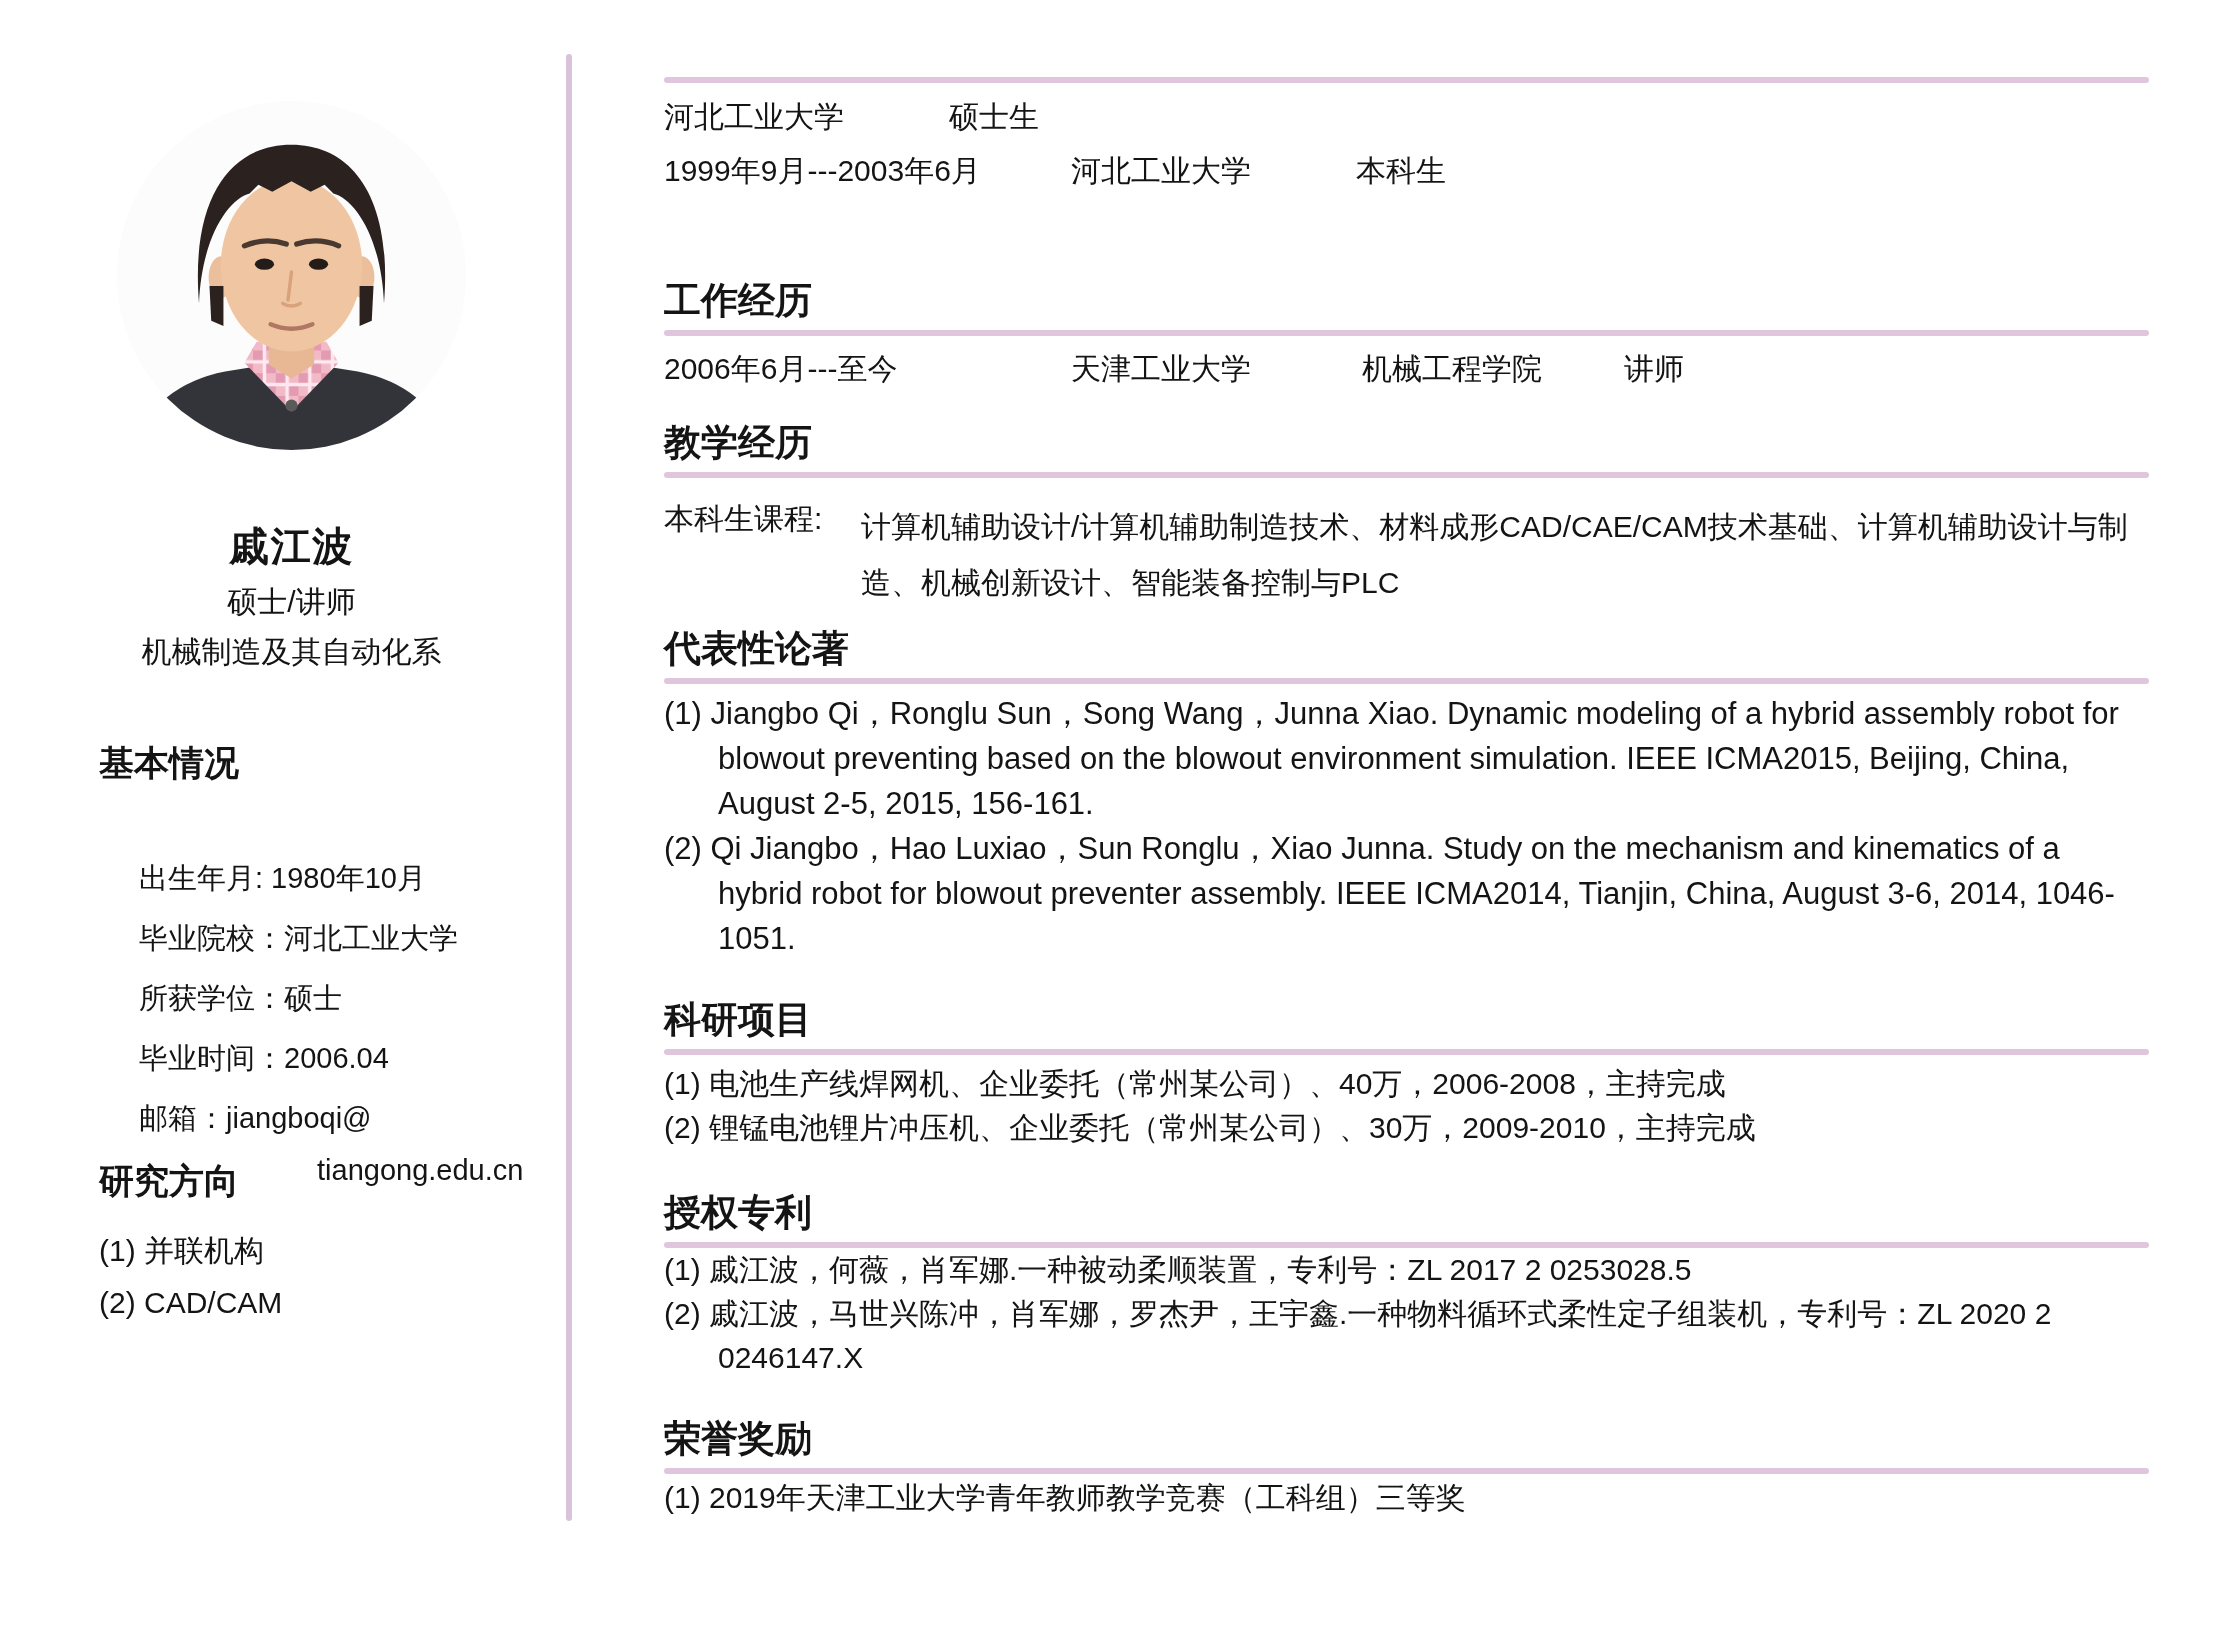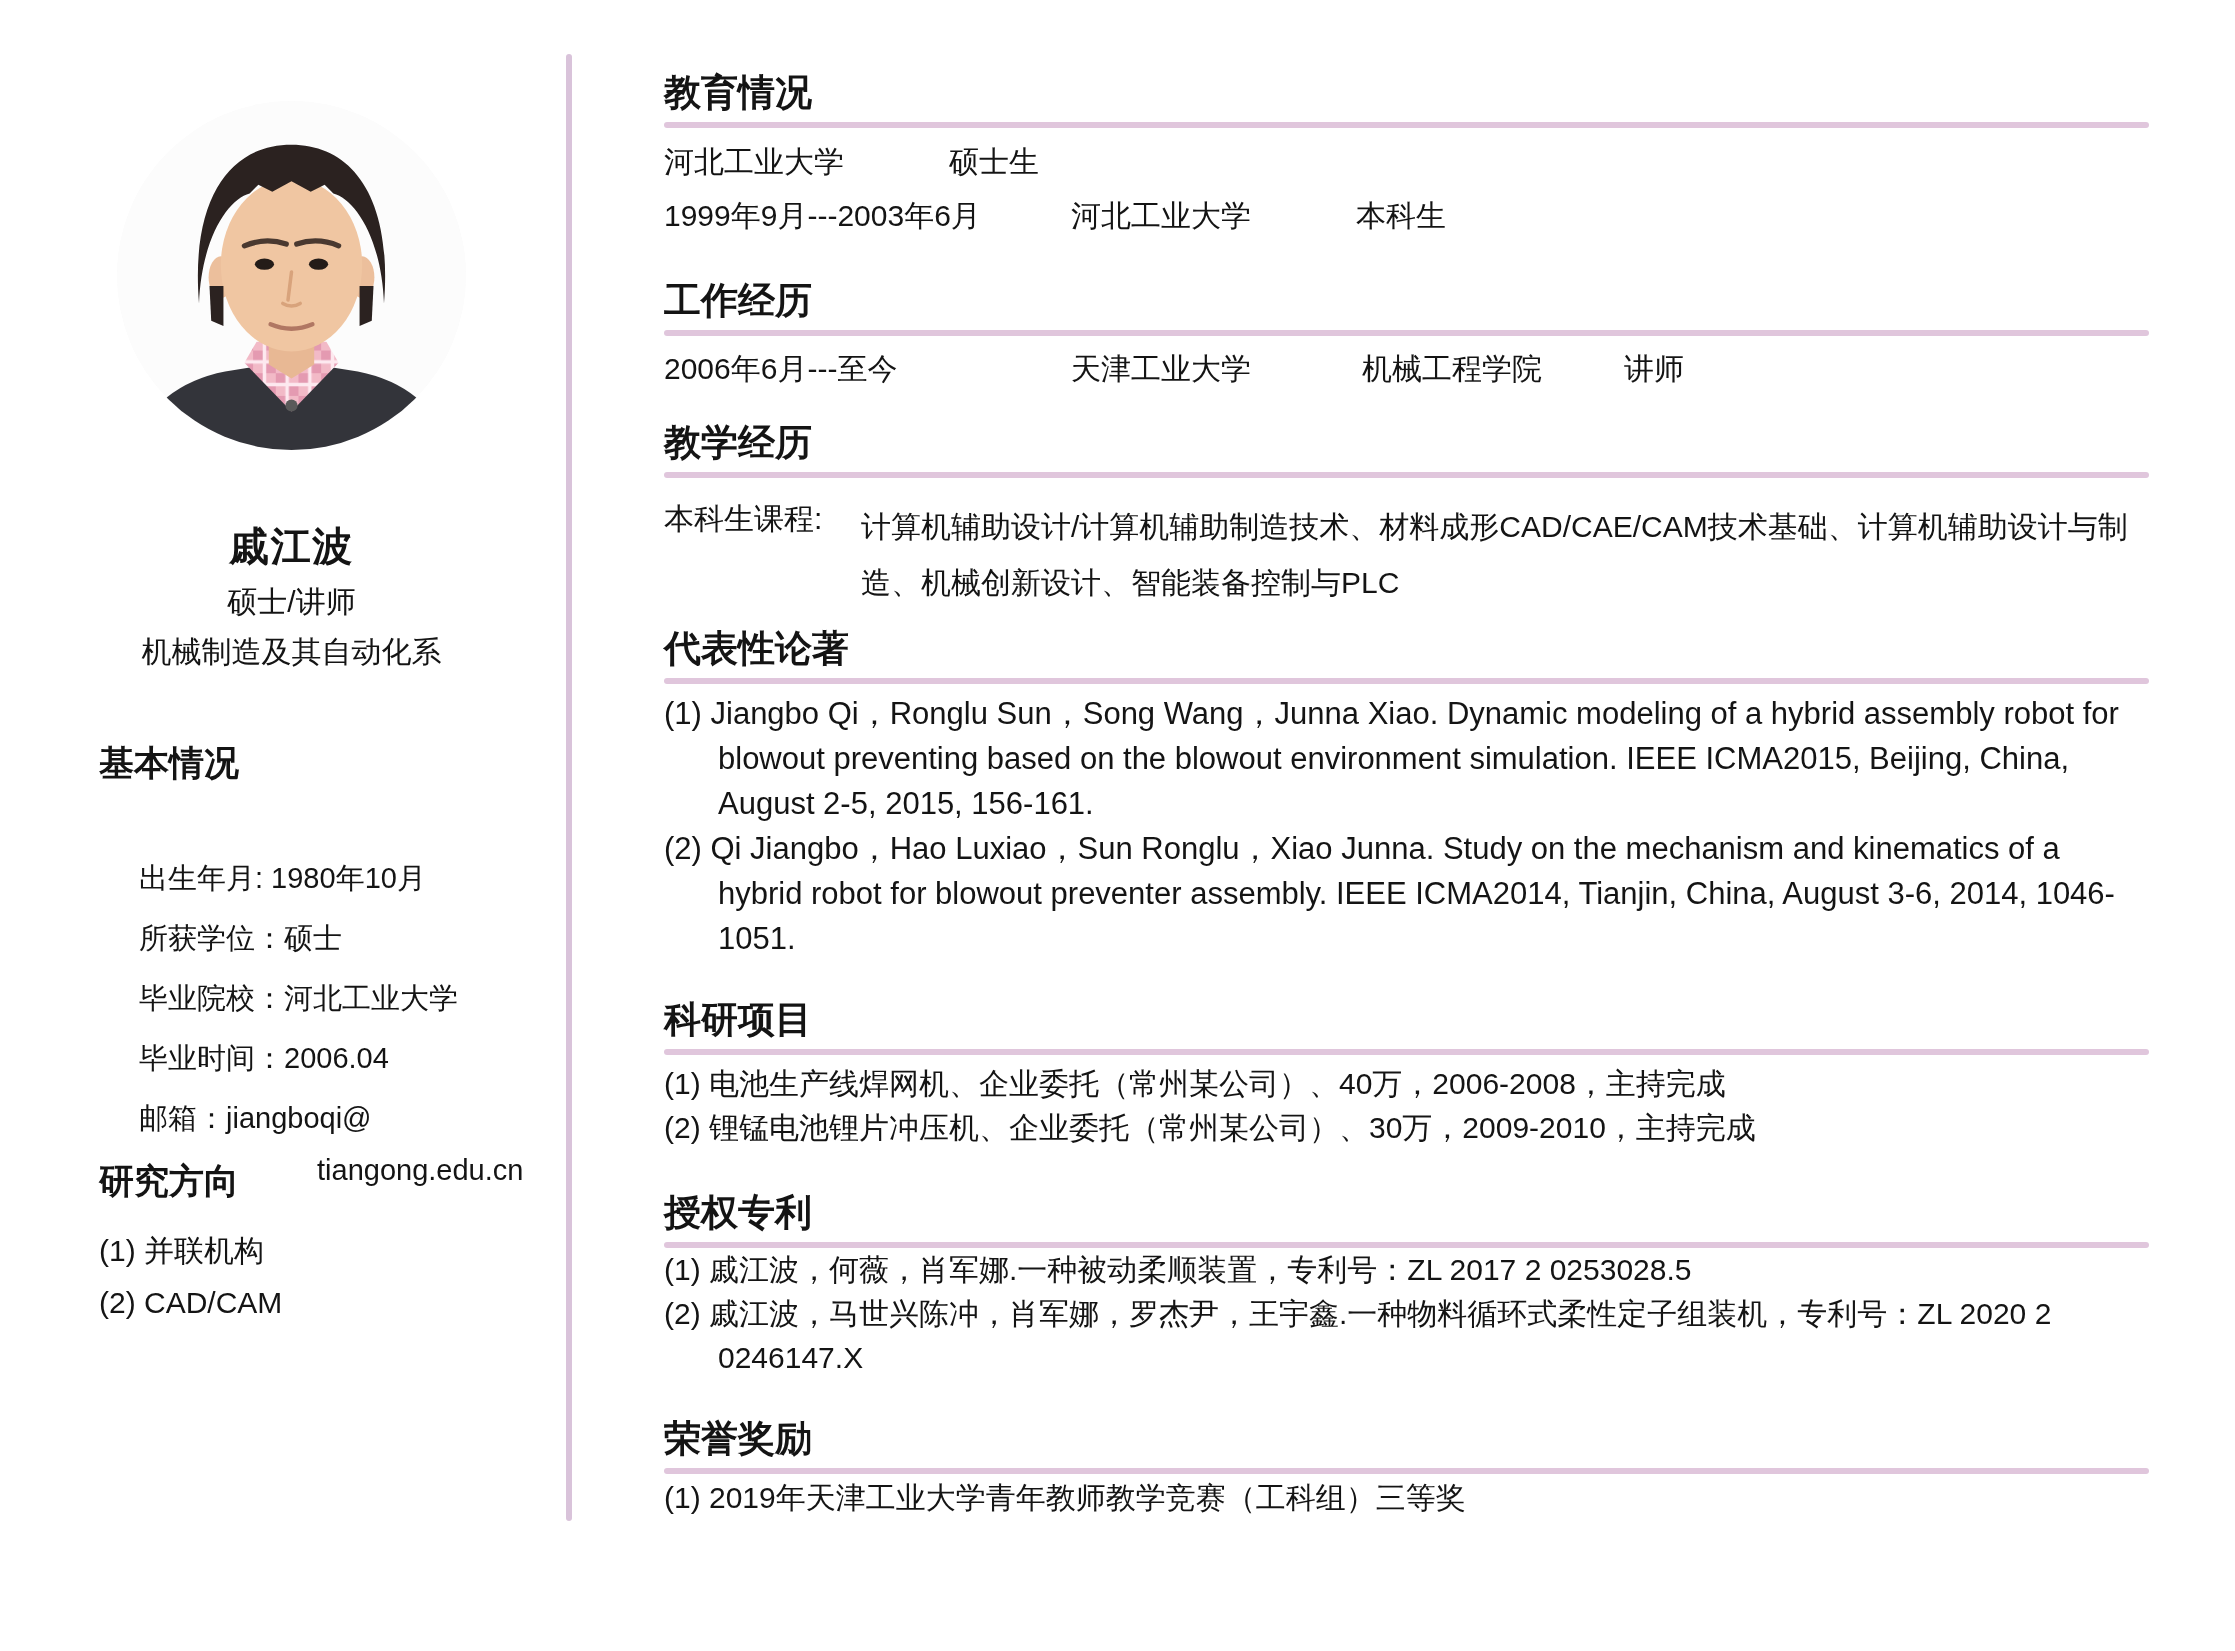--- a/index.html
+++ b/index.html
@@ -121,39 +121,38 @@
     </svg>
   </div>
 
   <div class="side-center name">戚江波</div>
   <div class="side-center subtitle">硕士/讲师</div>
   <div class="side-center dept">机械制造及其自动化系</div>
 
   <h3 class="side-h h-basic">基本情况</h3>
   <div class="info-list">
     <div class="info-line">出生年月: 1980年10月</div>
+    <div class="info-line">毕业院校：河北工业大学</div>
     <div class="info-line">所获学位：硕士</div>
-    <div class="info-line">毕业院校：河北工业大学</div>
     <div class="info-line">毕业时间：2006.04</div>
     <div class="info-line">邮箱：jiangboqi@</div>
     <div class="info-line indent">tiangong.edu.cn</div>
   </div>
 
   <h3 class="side-h h-research">研究方向</h3>
   <div class="research-list">
     <div class="research-line">(1) 并联机构</div>
     <div class="research-line">(2) CAD/CAM</div>
   </div>
 
   <div class="v-divider"></div>
 
   <div class="main">
 
     <section class="sec sec-edu">
-      <h2>教育情况</h2>
       <div class="rule"></div>
       <div class="rows">
         <div class="row">
           <span class="c-school">河北工业大学</span>
           <span class="c-role">硕士生</span>
         </div>
         <div class="row">
           <span class="c-period">1999年9月---2003年6月</span>
           <span class="c-school">河北工业大学</span>
           <span class="c-role">本科生</span>

